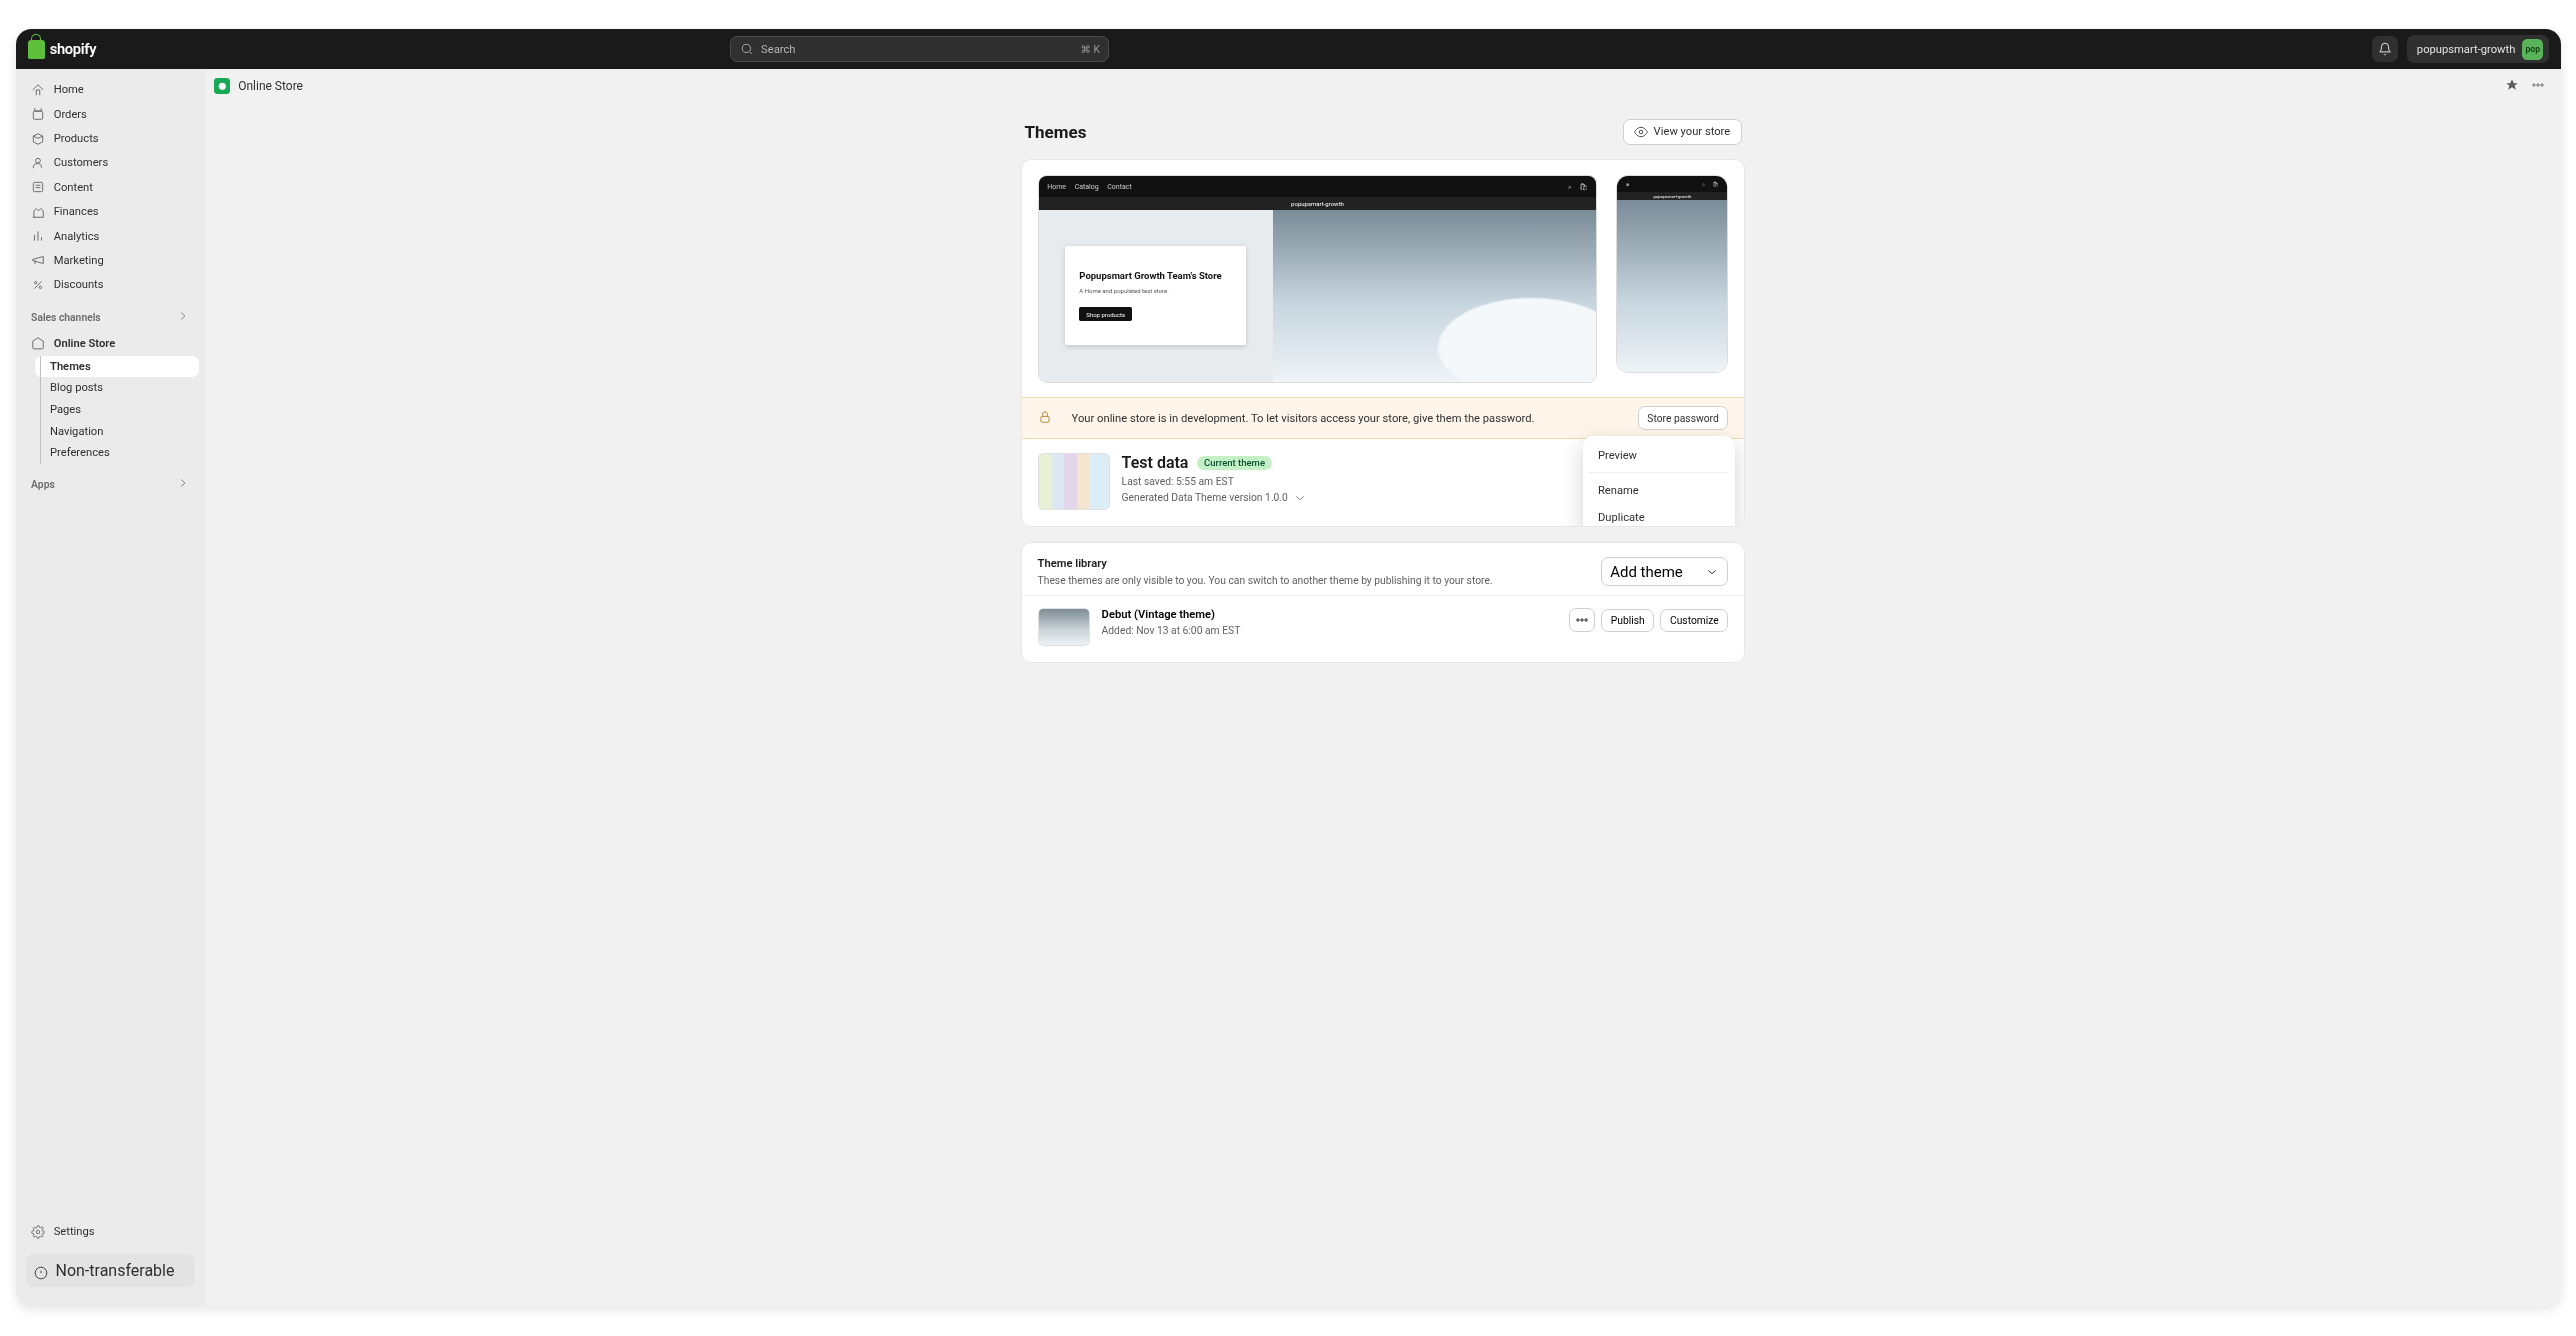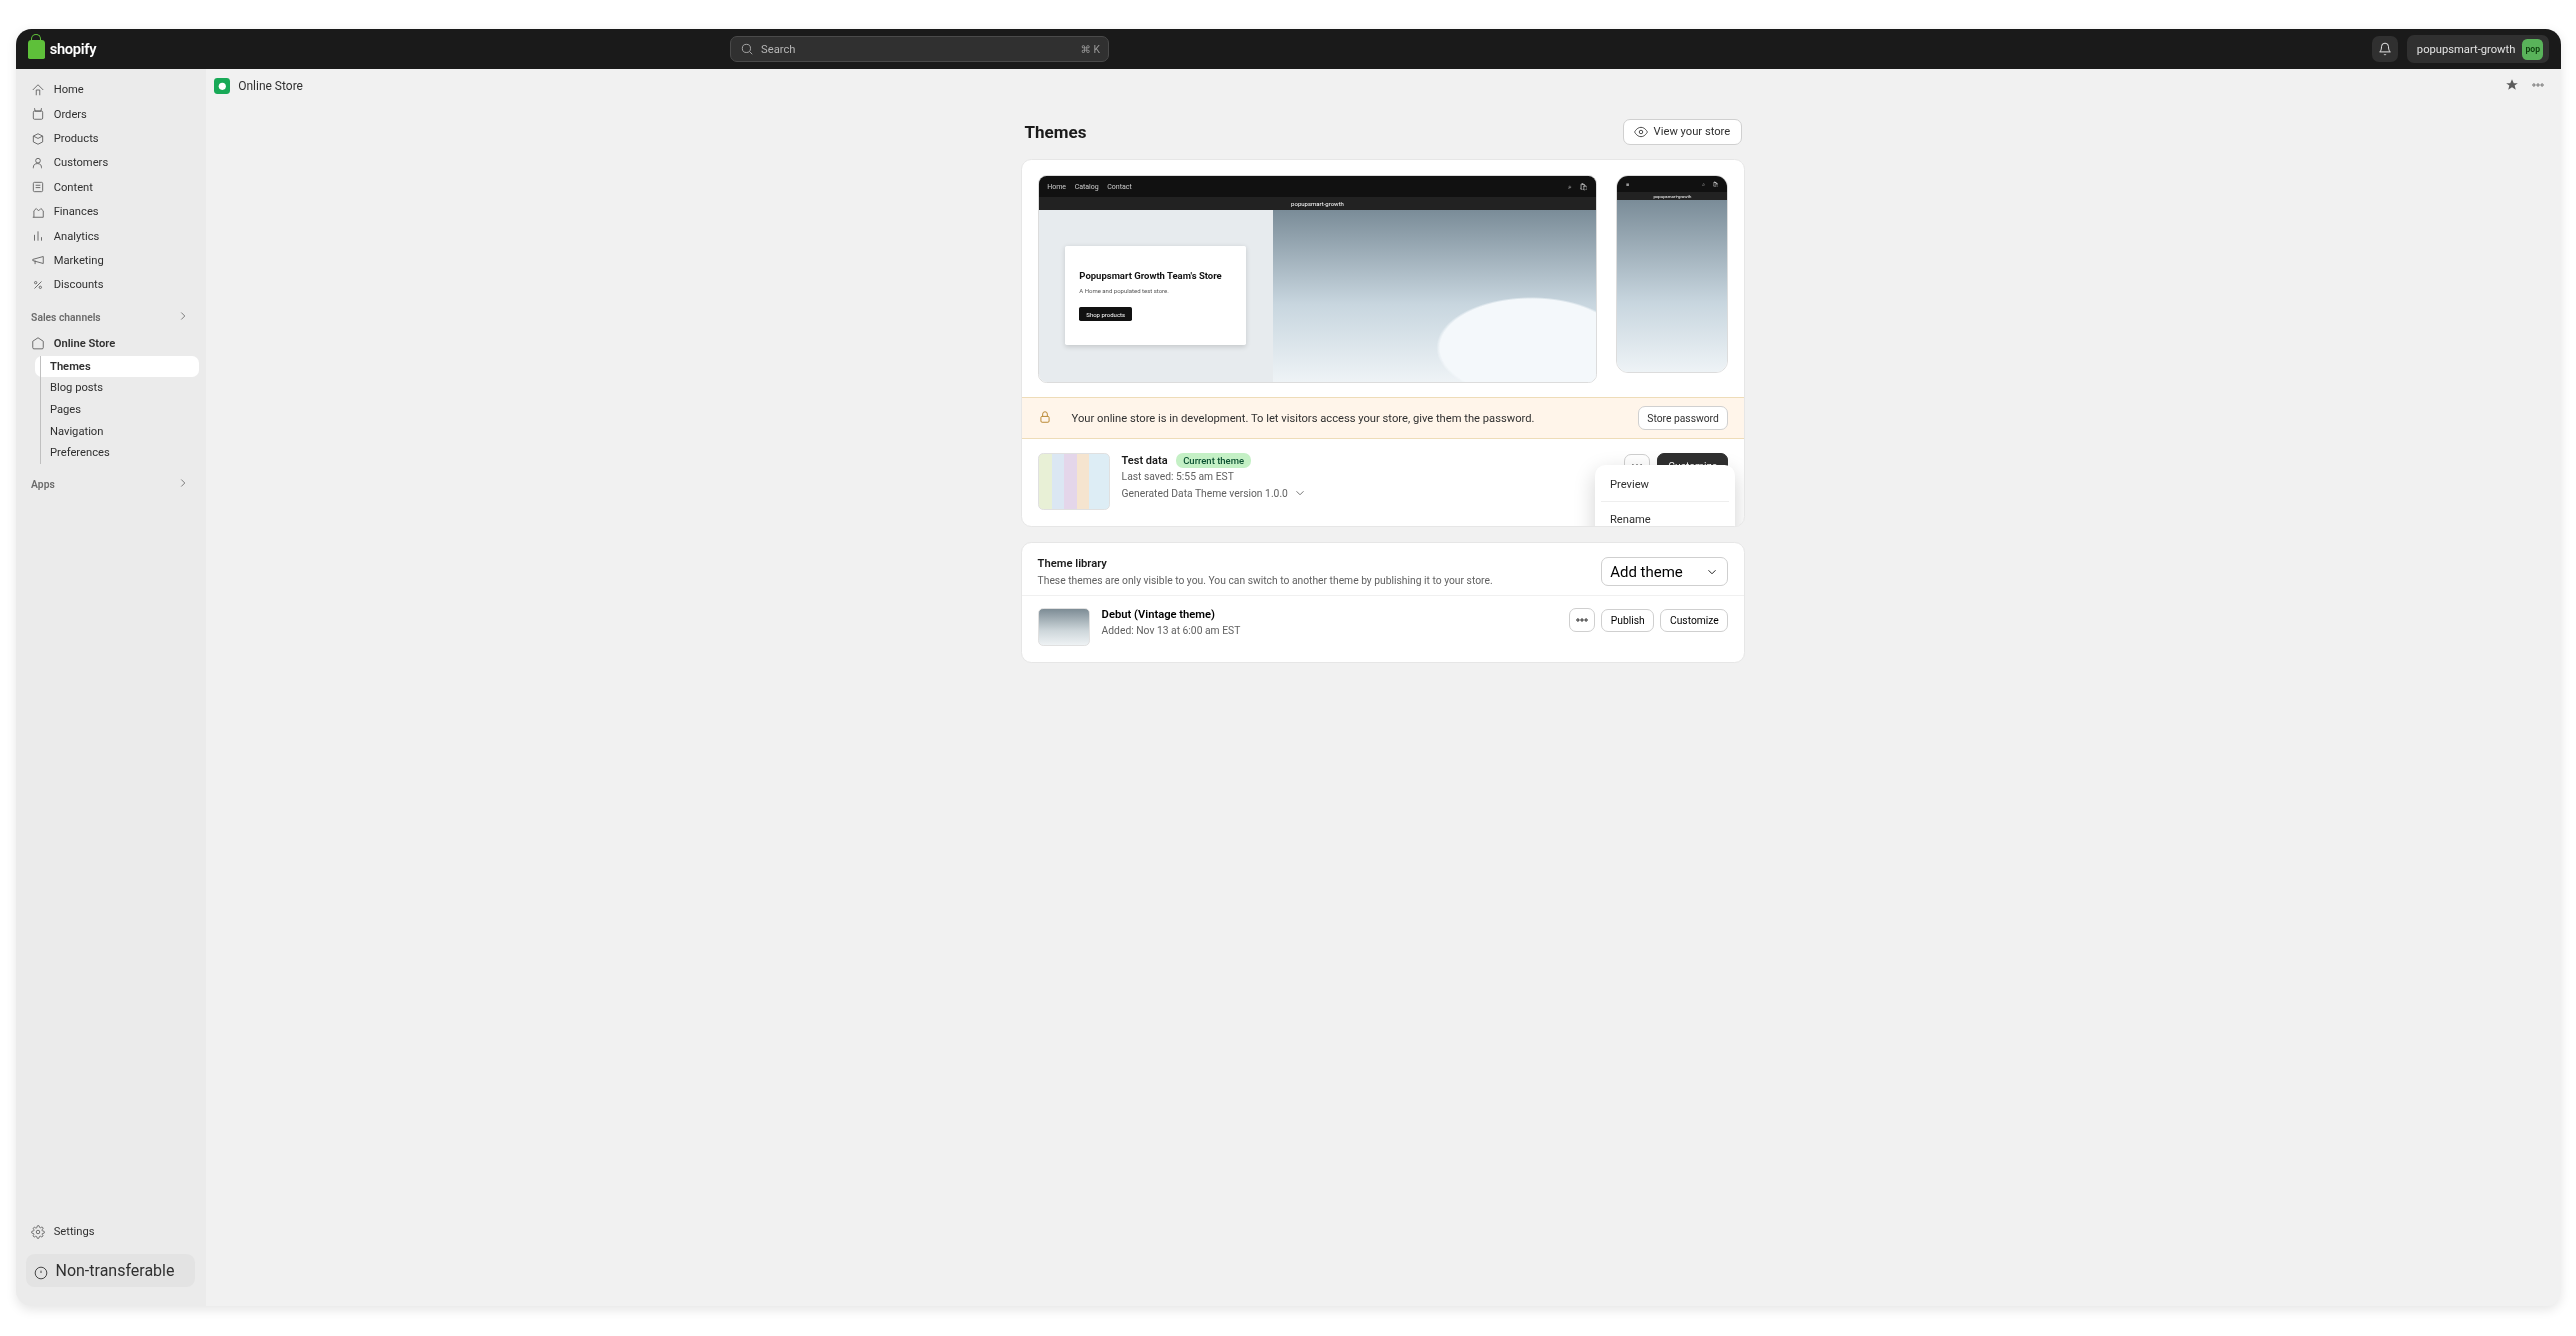--- a/index.html
+++ b/index.html
@@ -188,41 +188,41 @@
 
   
   .theme-meta { padding:14px 15.5px 15.5px; display:flex; gap:12px; align-items:flex-start; }
   .thumb { width:72px; height:57px; border:0.9px solid #e0e0e0; border-radius:5.2px;
     background:
       linear-gradient(90deg,#e8f0d6 0 18%,#dbe7f3 18% 36%,#e4d6ea 36% 54%,#f5e4cf 54% 72%,#ddedf5 72% 100%);
     position:relative;
   }
   .theme-meta .info { flex:1; }
   .theme-meta .title-line { display:flex; align-items:center; gap:8.6px; }
-  .theme-meta .tname { font-size:11px; font-weight:600; color:#1a1a1a;text-align:center; }
+  .theme-meta .tname { font-size:16px; font-weight:600; color:#1a1a1a;text-align:center; }
   .badge { background:var(--badge-green-bg); color:var(--badge-green-text);
     font-size:9.5px; font-weight:500; padding:1.7px 7px; border-radius:7px; }
   .meta-line { font-size:10.3px; color:#616161; margin-top:2.6px; }
   .ver-line { display:flex; align-items:center; gap:5.2px; margin-top:2.6px; font-size:10.3px; color:#616161; }
   .theme-actions { display:flex; align-items:center; gap:7px; }
   .dots-btn {
     width:26px; height:24px; border:0.9px solid #cfcfcf; border-radius:7px;
     background:#fff; display:flex; align-items:center; justify-content:center; cursor:pointer;
   }
   .cta-btn {
     background:#303030; color:#fff; border-radius:7px; padding:5.2px 10.3px;
     font-size:10.3px; cursor:pointer; border:0.9px solid #303030;
   }
 
   
   .menu {
     position:absolute; right:8.6px; top:276px;
-    width:140px; background:#fff; border-radius:10.3px;
+    width:152px; background:#fff; border-radius:10.3px;
     box-shadow:0 7px 21px rgba(0,0,0,.18);
-    padding:6px; font-size:11.2px; color:#303030;margin-top:29px;
+    padding:6px; font-size:11.2px; color:#303030;
   }
   .menu-item { padding:7px 8.6px; border-radius:7px; cursor:pointer; }
   .menu-sep { height:0.9px; background:#eee; margin:3.4px 0; }
 
   
   .lib-header { padding:14px 15.5px 8.6px; display:flex; align-items:flex-start; }
   .lib-title { font-size:11.2px; font-weight:600; color:#1a1a1a; }
   .lib-sub { font-size:10.3px; color:#616161; margin-top:3.4px; max-width:483px; }
   .add-btn {
     margin-left:auto; background:#fff; border:0.9px solid #cfcfcf; border-radius:7px;

